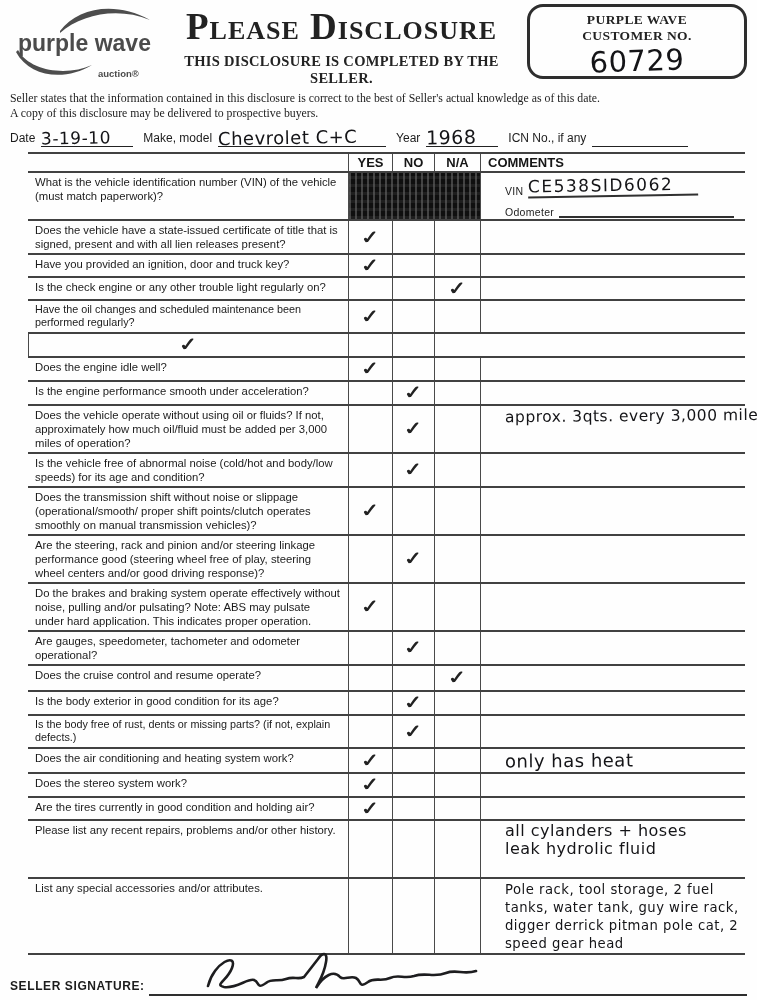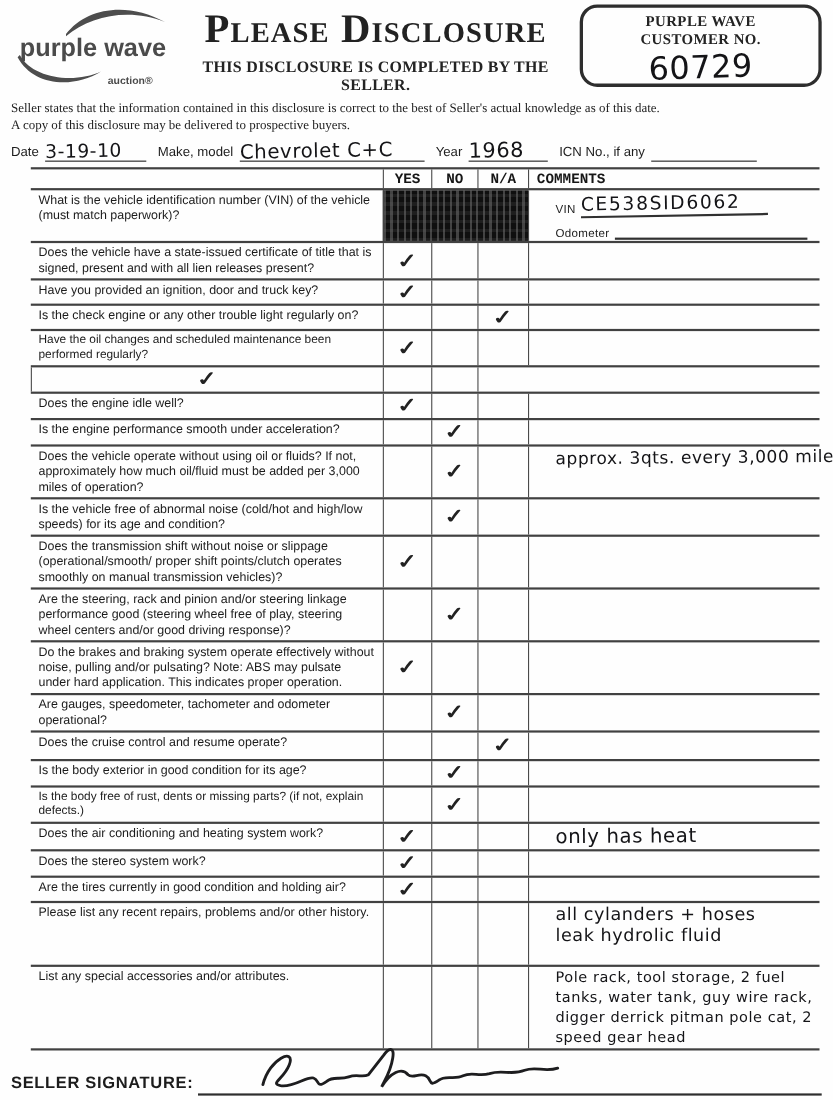--- a/index.html
+++ b/index.html
@@ -28,41 +28,41 @@
   .mblank{border-bottom:1.6px solid #222;display:inline-flex;align-items:flex-end;
           margin:0 10px 0 6px;justify-content:flex-start;}
   .mval{position:relative;top:2px;transform:rotate(-1deg);}
   
   .vtable{margin-left:18px;width:717px;border-bottom:2px solid #414141;}
   .trow{display:grid;grid-template-columns:320px 44px 42px 46px 1fr;border-top:2px solid #414141;}
   .qc{padding:2px 6px 2px 7px;font-size:11.3px;line-height:1.24;color:#1b1b1b;}
   .cc{border-left:1.6px solid #4a4a4a;display:flex;align-items:center;justify-content:center;}
   .mc{border-left:1.6px solid #4a4a4a;padding:1px 3px 1px 24px;overflow:visible;}
   .thead .qc{padding:0;}
-  .thead .cc,.thead .mch{font-weight:bold;font-size:13px;color:#161616;font-family:Liberation Mono, monospace;}
+  .thead .cc,.thead .mch{font-weight:bold;font-size:13px;color:#161616;}
   .thead{min-height:17px;}
   .mch{border-left:1.6px solid #4a4a4a;padding:0 0 1px 7px;display:flex;align-items:center;}
   .chk{font-size:17px;font-weight:bold;color:#222;transform:rotate(-6deg) scaleX(1.3);line-height:1;}
   .redact{grid-column:2/5;background-color:#0f0f0f;
           background-image:repeating-linear-gradient(90deg,rgba(110,110,110,.55) 0 2px,rgba(0,0,0,0) 2px 6px),
                            repeating-linear-gradient(0deg,rgba(45,45,45,.5) 0 3px,rgba(0,0,0,0) 3px 8px);
           border-left:1.6px solid #4a4a4a;}
   .vinline{display:flex;align-items:flex-end;margin-top:2px;}
   .vlabel{font-size:10.5px;color:#222;letter-spacing:.3px;padding-right:5px;}
   .vinval{font-size:17px;border-bottom:2px solid #303030;flex:0 0 auto;min-width:170px;
           transform:rotate(-1deg);letter-spacing:1.5px;line-height:1.1;}
   .odoline{display:flex;align-items:flex-end;margin-top:7px;}
   .odoblank{flex:1;border-bottom:2px solid #303030;max-width:175px;height:12px;}
   .comment{font-size:14.5px;white-space:nowrap;display:inline-block;transform:rotate(-.5deg);}
   .comment-big{font-size:18px;}
   .comment-multi{font-size:16px;white-space:pre-line;line-height:1.15;}
   .comment-wrap{font-size:13.2px;white-space:normal;line-height:1.15;}
   
   .sigrow{display:flex;align-items:flex-end;margin:9px 0 2px 0;height:32px;}
-  .siglabel{font-weight:bold;font-size:15px;letter-spacing:.6px;color:#1c1c1c;white-space:nowrap;
+  .siglabel{font-weight:bold;font-size:12px;letter-spacing:.6px;color:#1c1c1c;white-space:nowrap;
             padding-bottom:3px;}
   .sigline{flex:1;border-bottom:2px solid #2e2e2e;position:relative;height:30px;margin-left:4px;}
   .sigline svg{position:absolute;left:45px;bottom:-8px;}
   .logo-text{position:absolute;left:8px;top:26px;font-weight:bold;font-size:23px;
              letter-spacing:0;color:#4b4b4b;}
   .logo-sub{position:absolute;left:88px;top:64px;font-weight:bold;font-size:9.5px;color:#4b4b4b;}
 </style>
 </head>
 <body>
 
@@ -239,21 +239,21 @@
       <div class="cc">
           <span class="chk">✓</span>
         </div>
       <div class="cc">
           <span class="chk"></span>
         </div>
       <div class="mc"><span class="hand comment" style="font-size:15.5px">approx. 3qts. every 3,000 miles</span></div>
     </div>
 
     <div class="trow" style="min-height:30px">
-      <div class="qc">Is the vehicle free of abnormal noise (cold/hot and high/low speeds) for its age and condition?</div>
+      <div class="qc">Is the vehicle free of abnormal noise (cold/hot and body/low speeds) for its age and condition?</div>
       <div class="cc">
           <span class="chk"></span>
         </div>
       <div class="cc">
           <span class="chk">✓</span>
         </div>
       <div class="cc">
           <span class="chk"></span>
         </div>
       <div class="mc"><span class="hand comment"></span></div>

